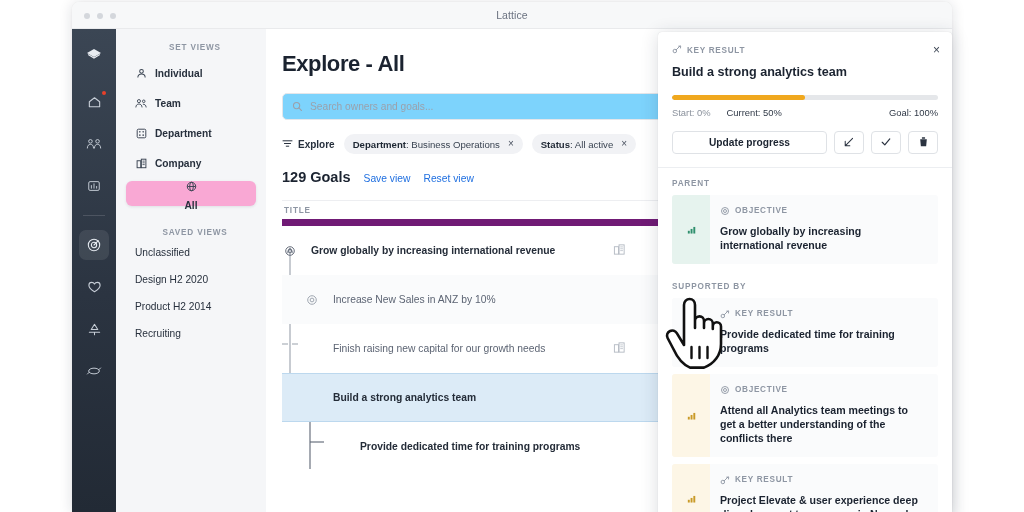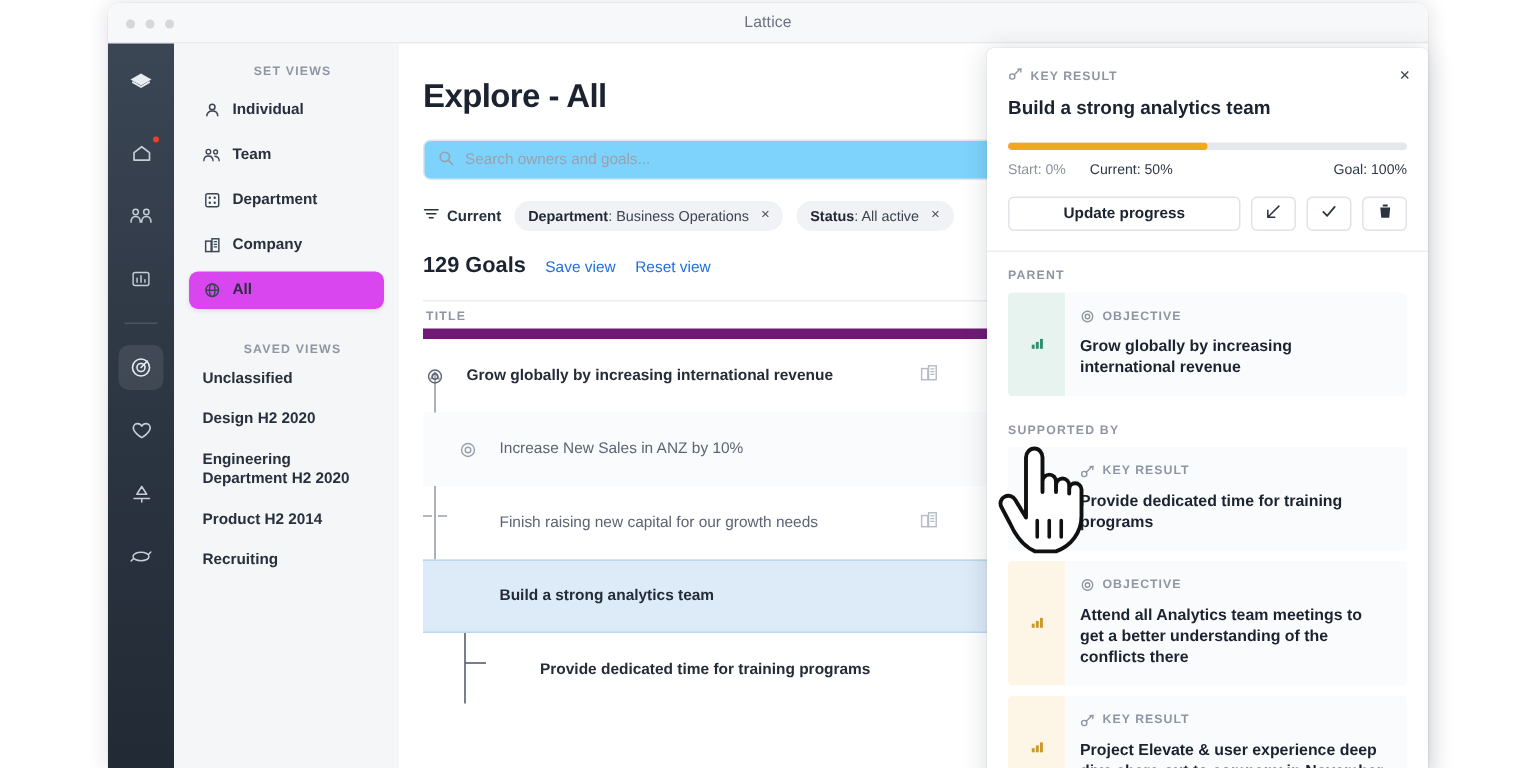--- a/index.html
+++ b/index.html
@@ -62,25 +62,25 @@
   .nav .group-label {
     font-size: 8.2px; font-weight: 700; letter-spacing: .8px;
     color: #8e96a3; padding-left: 8px; margin-bottom: 9px; text-transform: uppercase; text-align: center;
   }
   .nav .nav-item {
     display: flex; align-items: center; gap: 8px;
     height: 25px; padding: 0 9px; border-radius: 6px;
     font-size: 10.2px; font-weight: 700; color: #27303d;
     margin-bottom: 5px;
   }
-  .nav .nav-item.selected { background: #d946ef; box-shadow: 0 1px 3px rgba(30,40,60,.10); }
+  .nav .nav-item.selected { background: #f9a8d4; box-shadow: 0 1px 3px rgba(30,40,60,.10); flex-direction: column; }
   .nav .nav-item .ico { width: 12px; height: 12px; display:flex; align-items:center; justify-content:center; color:#3a4452; }
   .nav .saved-head { margin-top: 22px; }
   .nav .saved-item {
-    font-size: 10.2px; font-weight: 700; color: #27303d;
+    font-size: 10.2px; font-weight: 400; color: #27303d;
     padding: 0 9px; margin-bottom: 14px; line-height: 13px;
   }
 
   
   .main {
     position: absolute; left: 194px; top: 27px; right: 0; bottom: 0;
     background: #ffffff; overflow: hidden;
   }
   .main-inner { padding: 22px 0 0 16px; }
   .page-title { font-size: 22px; font-weight: 700; color: #1b2330; letter-spacing: -.4px; }
@@ -312,21 +312,20 @@
               <ellipse cx="6" cy="6" rx="2" ry="4.6"></ellipse>
               <path d="M1.5 6 H10.5"></path>
           </svg>
         </span>
         <span>All</span>
       </div>
 
       <div class="group-label saved-head">SAVED VIEWS</div>
       <div class="saved-item">Unclassified</div>
       <div class="saved-item">Design H2 2020</div>
-      <div class="saved-item">Engineering Department H2 2020</div>
       <div class="saved-item">Product H2 2014</div>
       <div class="saved-item">Recruiting</div>
     </div>
 
     <div class="main">
       <div class="main-inner">
         <div class="page-title">Explore - All</div>
 
         <div class="searchbox">
           <span>
@@ -338,21 +337,21 @@
           <input type="text" placeholder="Search owners and goals..." style="">
         </div>
 
         <div class="filterrow">
           <div class="filter-btn">
             <span>
               <svg width="11" height="9" viewBox="0 0 12 10" fill="none" stroke="#27303d" stroke-width="1.1" stroke-linecap="round">
                 <path d="M1 2 H11 M2.6 5 H9.4 M4.6 8 H7.4"></path>
               </svg>
             </span>
-            <span>Current</span>
+            <span>Explore</span>
           </div>
           <div class="chip">
             <span><b>Department</b>: <span>Business Operations</span></span>
             <span class="x">×</span>
           </div>
           <div class="chip">
             <span><b>Status</b>: <span>All active</span></span>
             <span class="x">×</span>
           </div>
         </div>

